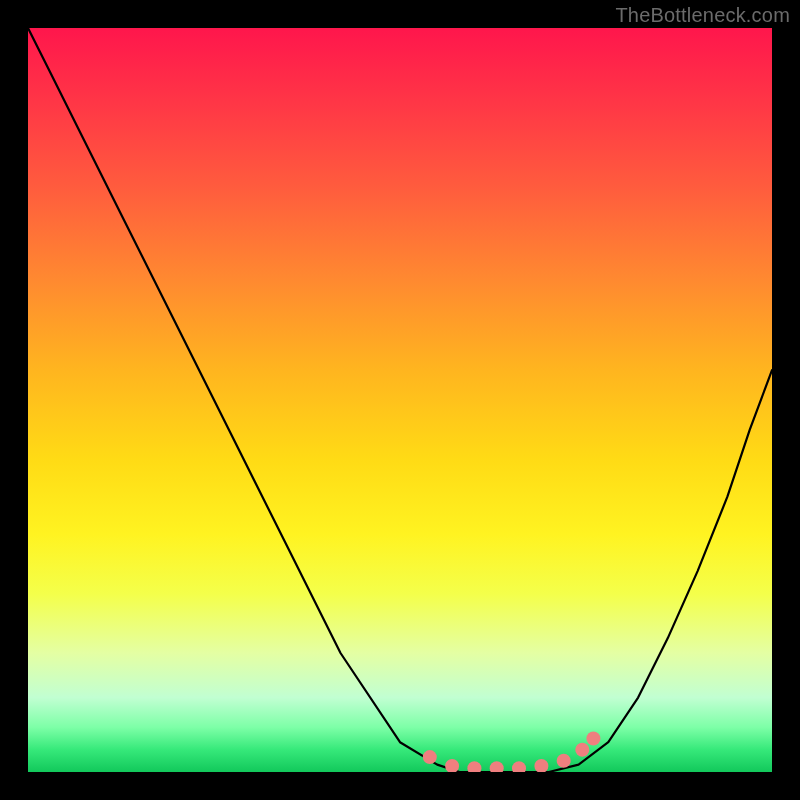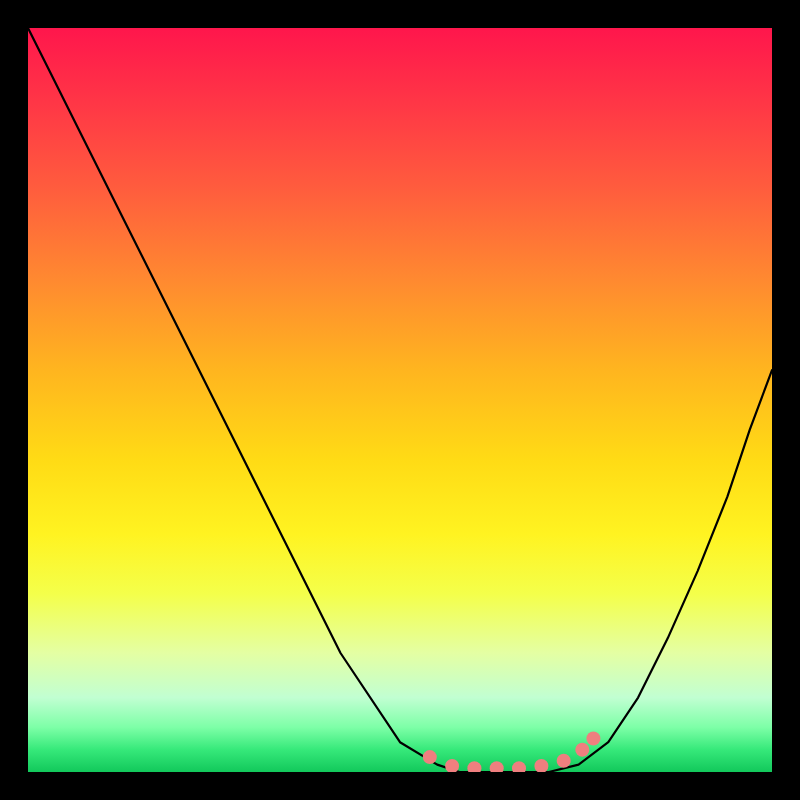--- a/index.html
+++ b/index.html
@@ -54,20 +54,21 @@
     font-size: 20px;
     letter-spacing: 0.2px;
     user-select: none;
   }
 </style>
 </head>
 <body>
 
 <div class="frame">
 
+  <div class="watermark">TheBottleneck.com</div>
 
   <div class="plot">
     <svg viewBox="0 0 744 744" preserveAspectRatio="none">
       <path id="curve-path" fill="none" stroke-width="2.2" stroke-linejoin="round" stroke-linecap="round" stroke="#000000" d="M0.0 0.0 L22.3 44.6 L52.1 104.2 L96.7 193.4 L148.8 297.6 L200.9 401.8 L260.4 520.8 L312.5 625.0 L372.0 714.2 L409.2 736.6 L431.5 744.0 L461.3 744.0 L491.0 744.0 L520.8 744.0 L550.6 736.6 L580.3 714.2 L610.1 669.6 L639.8 610.1 L669.6 543.1 L699.4 468.7 L721.7 401.8 L744.0 342.2"></path>
       <g id="markers">
           <circle cx="401.8" cy="729.1" r="7" fill="#ef7f7f"></circle>
           <circle cx="424.1" cy="738.0" r="7" fill="#ef7f7f"></circle>
           <circle cx="446.4" cy="740.3" r="7" fill="#ef7f7f"></circle>
           <circle cx="468.7" cy="740.3" r="7" fill="#ef7f7f"></circle>
           <circle cx="491.0" cy="740.3" r="7" fill="#ef7f7f"></circle>

